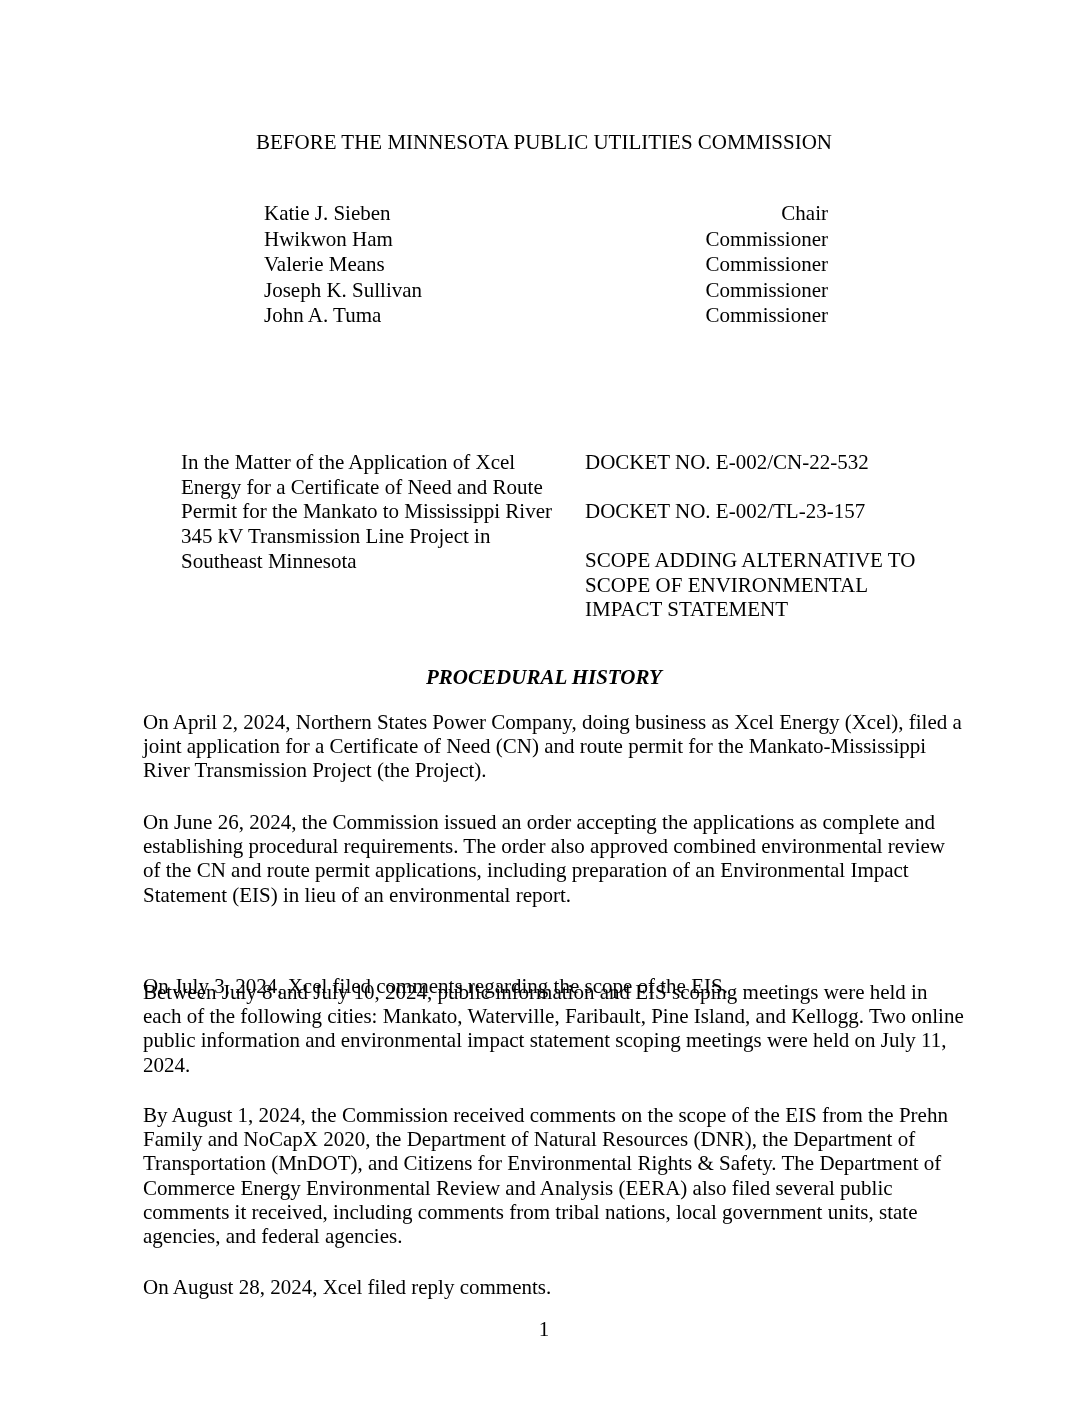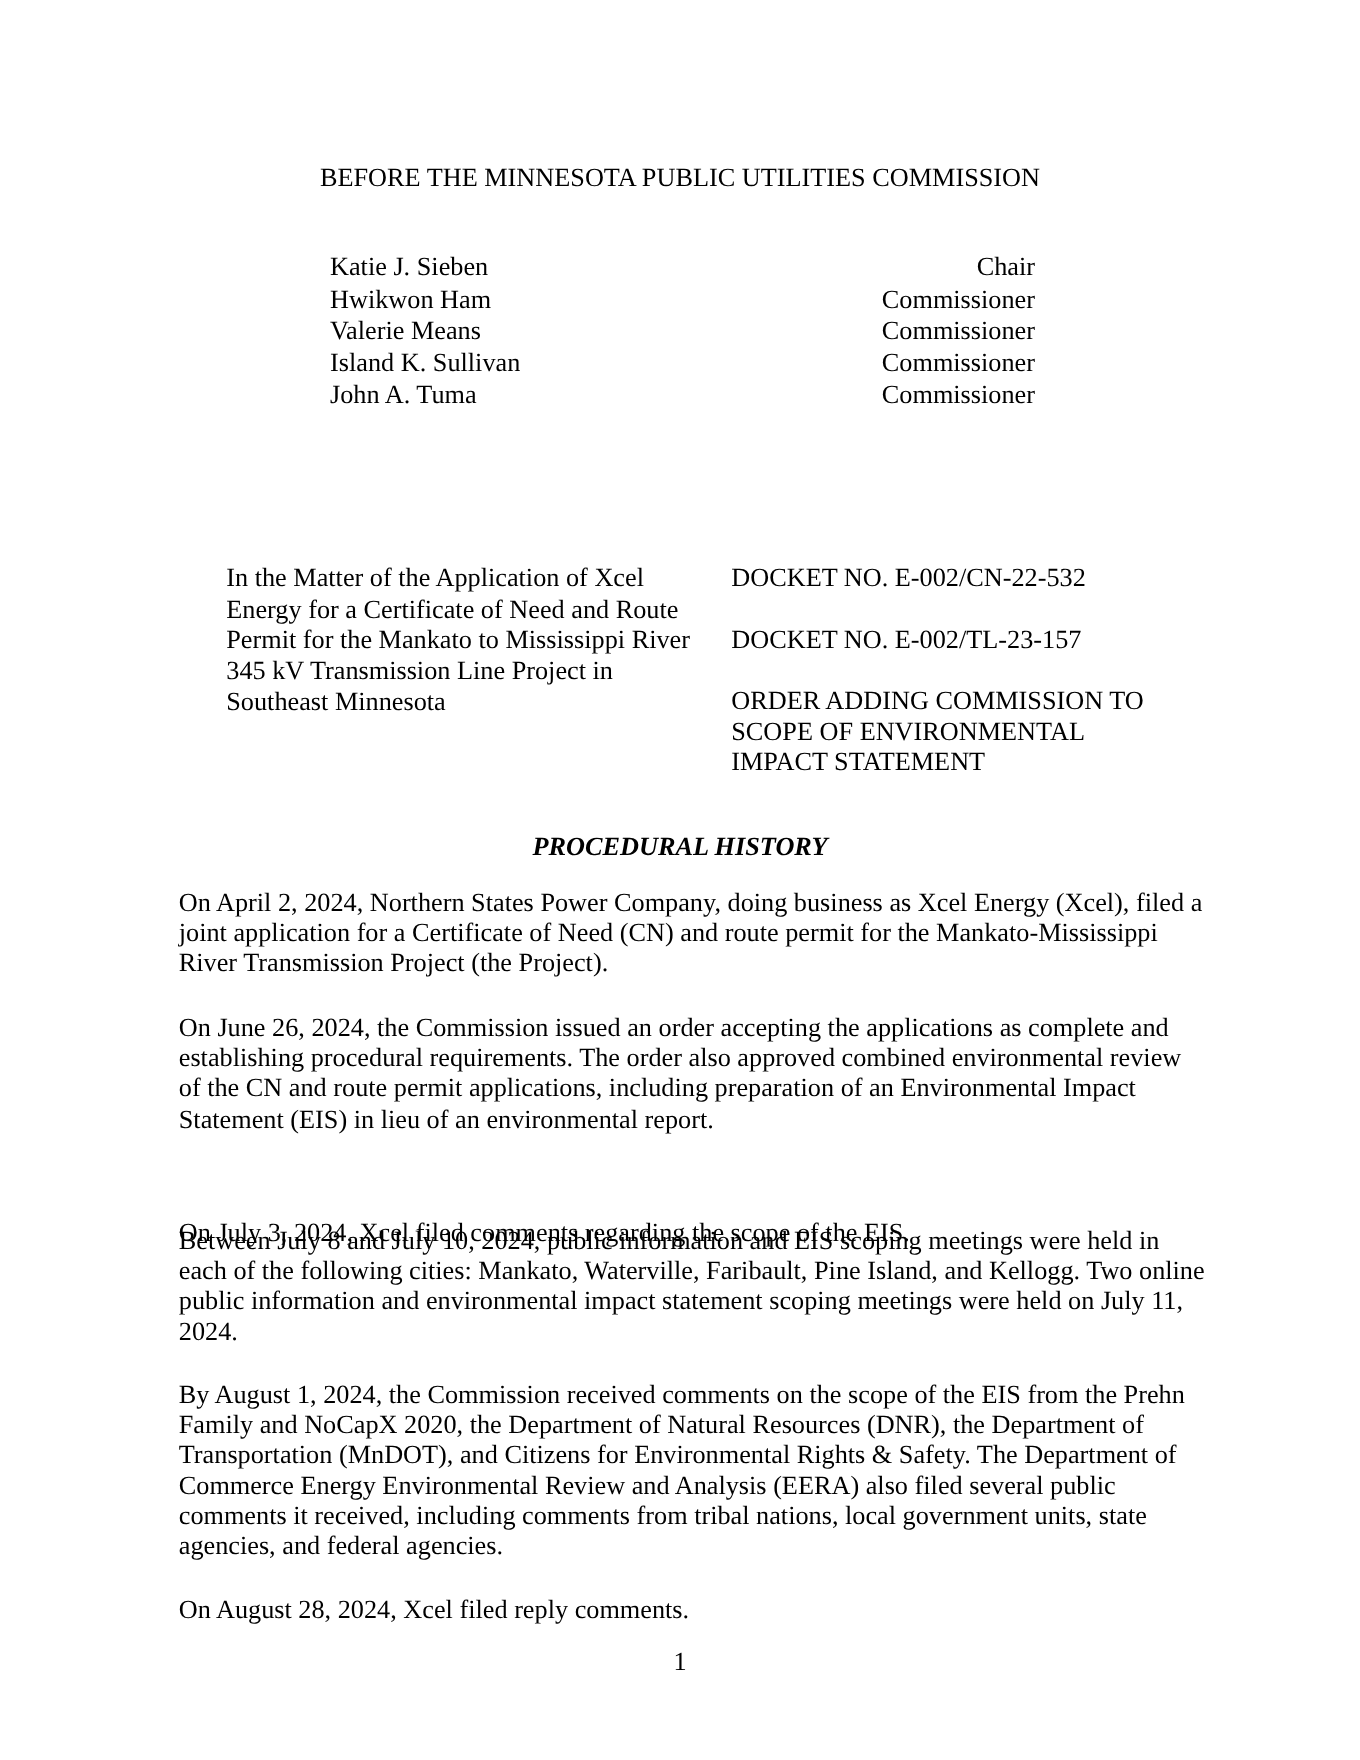--- a/index.html
+++ b/index.html
@@ -112,41 +112,41 @@
     </div>
     <div class="commissioner-row">
       <span>Hwikwon Ham</span>
       <span>Commissioner</span>
     </div>
     <div class="commissioner-row">
       <span>Valerie Means</span>
       <span>Commissioner</span>
     </div>
     <div class="commissioner-row">
-      <span>Island K. Sullivan</span>
+      <span>Joseph K. Sullivan</span>
       <span>Commissioner</span>
     </div>
     <div class="commissioner-row">
       <span>John A. Tuma</span>
       <span>Commissioner</span>
     </div>
   </div>
 
 
   <div class="case-caption">In the Matter of the Application of Xcel
 Energy for a Certificate of Need and Route
 Permit for the Mankato to Mississippi River
 345 kV Transmission Line Project in
 Southeast Minnesota</div>
 
   <div class="docket-1">DOCKET NO. E-002/CN-22-532</div>
 
   <div class="docket-2">DOCKET NO. E-002/TL-23-157</div>
 
-  <div class="order-title">ORDER ADDING COMMISSION TO
+  <div class="order-title">SCOPE ADDING ALTERNATIVE TO
 SCOPE OF ENVIRONMENTAL
 IMPACT STATEMENT</div>
 
   <div class="section-heading">PROCEDURAL HISTORY</div>
 
   <div class="para p1">On April 2, 2024, Northern States Power Company, doing business as Xcel Energy (Xcel), filed a joint application for a Certificate of Need (CN) and route permit for the Mankato-Mississippi River Transmission Project (the Project).</div>
   <div class="para p2">On June 26, 2024, the Commission issued an order accepting the applications as complete and establishing procedural requirements. The order also approved combined environmental review of the CN and route permit applications, including preparation of an Environmental Impact Statement (EIS) in lieu of an environmental report.</div>
   <div class="para p3">On July 3, 2024, Xcel filed comments regarding the scope of the EIS.</div>
   <div class="para p4">Between July 8 and July 10, 2024, public information and EIS scoping meetings were held in each of the following cities: Mankato, Waterville, Faribault, Pine Island, and Kellogg. Two online public information and environmental impact statement scoping meetings were held on July 11, 2024.</div>
   <div class="para p5">By August 1, 2024, the Commission received comments on the scope of the EIS from the Prehn Family and NoCapX 2020, the Department of Natural Resources (DNR), the Department of Transportation (MnDOT), and Citizens for Environmental Rights &amp; Safety. The Department of Commerce Energy Environmental Review and Analysis (EERA) also filed several public comments it received, including comments from tribal nations, local government units, state agencies, and federal agencies.</div>

